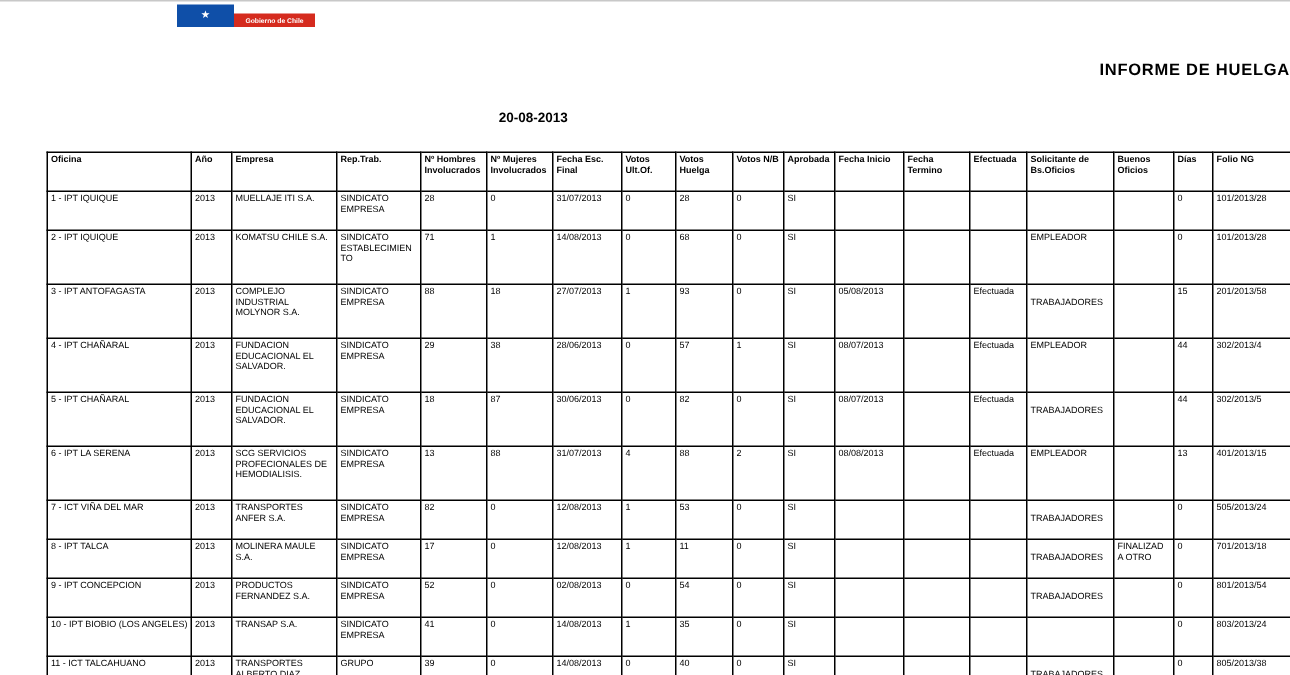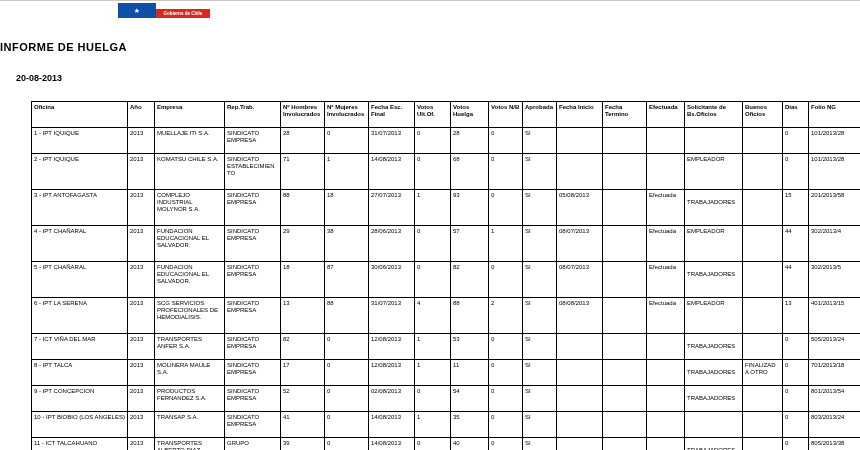--- a/index.html
+++ b/index.html
@@ -9,23 +9,23 @@
   
   .logo { position: absolute; left: 118px; top: 2px; width: 92px; height: 16px; }
   .logo-blue { position: absolute; left: 0; top: 0; width: 38px; height: 15px; background: #0f4fa8;
                display: flex; align-items: center; justify-content: center; }
   .logo-star { color: #ffffff; font-size: 7px; line-height: 7px; }
   .logo-red { position: absolute; left: 38px; top: 6px; width: 54px; height: 9px; background: #d52b1e;
               display: flex; align-items: center; justify-content: center; }
   .logo-red span { color: #ffffff; font-size: 4.5px; font-weight: bold; white-space: nowrap; }
 
   
-  .report-title { position: absolute; top: 40px; left: 0; width: 860px; text-align: left;
+  .report-title { position: absolute; top: 40px; left: 0; width: 860px; text-align: right;
                   font-size: 11px; font-weight: bold; letter-spacing: 0.5px; }
-  .report-date  { position: absolute; top: 72px; left: 16px; width: 711px; text-align: left;
+  .report-date  { position: absolute; top: 72px; left: 0; width: 711px; text-align: center;
                   font-size: 9px; font-weight: bold; }
 
   
   .tbl-wrap { position: absolute; top: 100px; left: 31px; width: 815px; }
   table { border-collapse: collapse; table-layout: fixed; width: 815px; }
   th, td { border: 1px solid #000; font-size: 6px; line-height: 7px; padding: 2px 2px;
            vertical-align: top; text-align: left; overflow: hidden; word-wrap: break-word;
            white-space: pre-line; font-family: "Liberation Sans", sans-serif; }
   th { font-weight: bold; height: 26px; }
   tbody tr { height: 26px; }

